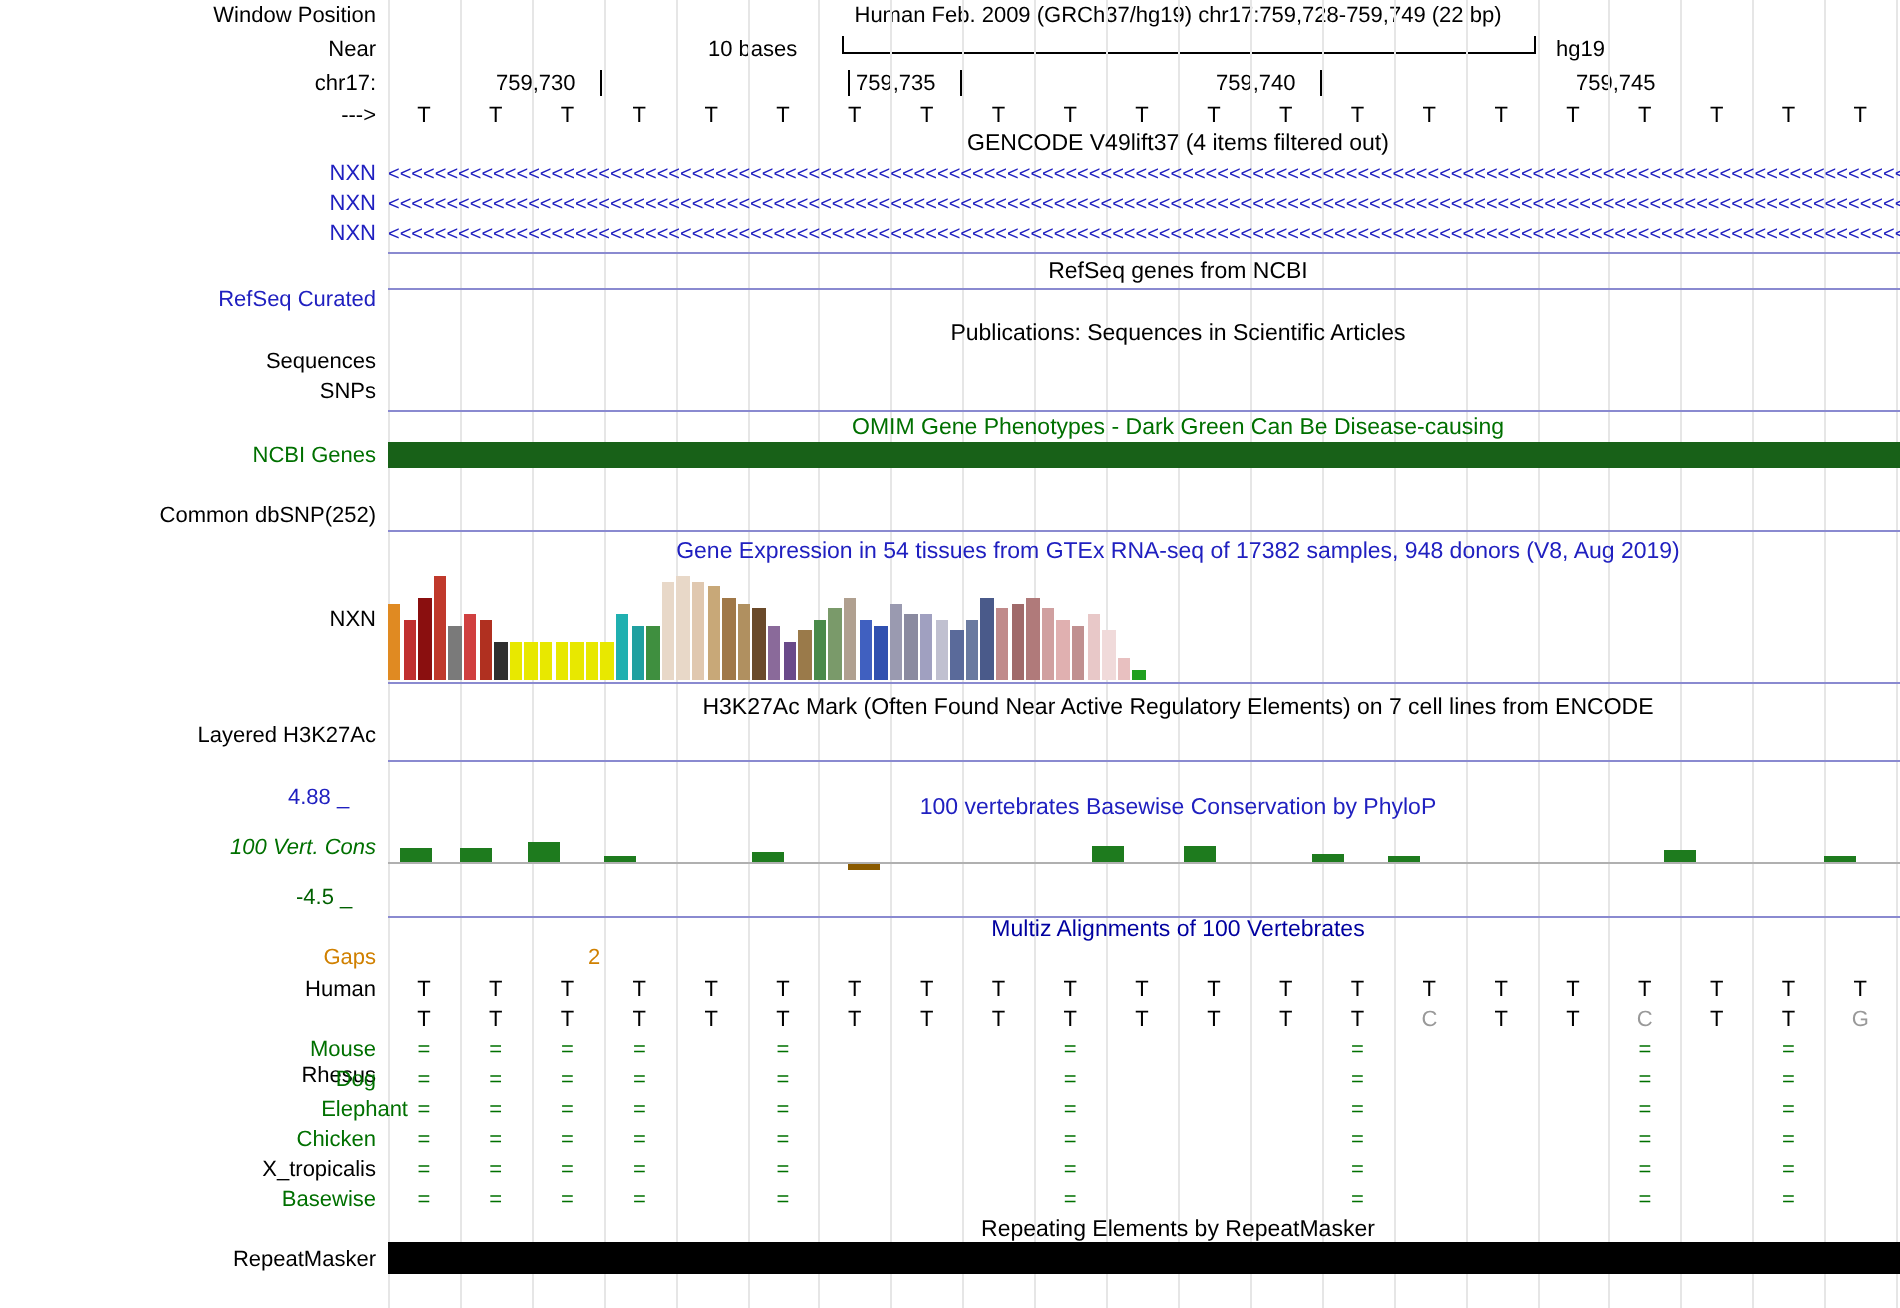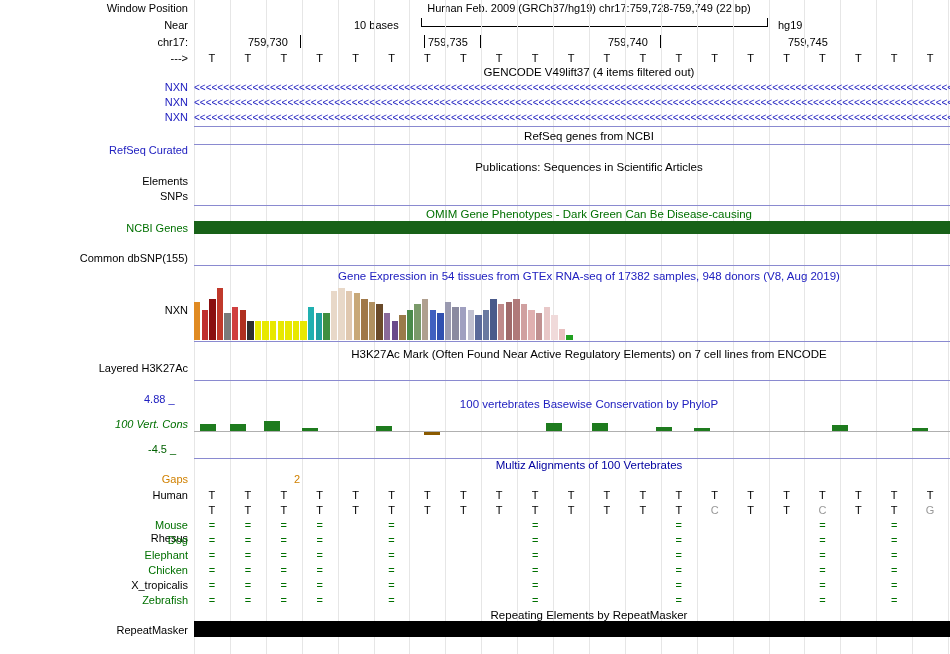--- a/index.html
+++ b/index.html
@@ -115,29 +115,29 @@
   <div class="chev" style="left:158px;top:97px;width:790px;">&lt;&lt;&lt;&lt;&lt;&lt;&lt;&lt;&lt;&lt;&lt;&lt;&lt;&lt;&lt;&lt;&lt;&lt;&lt;&lt;&lt;&lt;&lt;&lt;&lt;&lt;&lt;&lt;&lt;&lt;&lt;&lt;&lt;&lt;&lt;&lt;&lt;&lt;&lt;&lt;&lt;&lt;&lt;&lt;&lt;&lt;&lt;&lt;&lt;&lt;&lt;&lt;&lt;&lt;&lt;&lt;&lt;&lt;&lt;&lt;&lt;&lt;&lt;&lt;&lt;&lt;&lt;&lt;&lt;&lt;&lt;&lt;&lt;&lt;&lt;&lt;&lt;&lt;&lt;&lt;&lt;&lt;&lt;&lt;&lt;&lt;&lt;&lt;&lt;&lt;&lt;&lt;&lt;&lt;&lt;&lt;&lt;&lt;&lt;&lt;&lt;&lt;&lt;&lt;&lt;&lt;&lt;&lt;&lt;&lt;&lt;&lt;&lt;&lt;&lt;&lt;&lt;&lt;&lt;&lt;&lt;&lt;&lt;&lt;&lt;&lt;&lt;&lt;&lt;&lt;&lt;&lt;&lt;&lt;&lt;&lt;&lt;&lt;&lt;&lt;&lt;&lt;&lt;&lt;&lt;&lt;&lt;&lt;&lt;&lt;&lt;&lt;&lt;&lt;&lt;&lt;&lt;&lt;&lt;&lt;&lt;&lt;&lt;&lt;&lt;&lt;&lt;&lt;&lt;&lt;&lt;&lt;&lt;&lt;&lt;&lt;&lt;&lt;&lt;&lt;&lt;&lt;&lt;&lt;&lt;&lt;&lt;&lt;&lt;&lt;&lt;&lt;&lt;&lt;&lt;&lt;&lt;&lt;&lt;&lt;&lt;&lt;&lt;&lt;&lt;&lt;&lt;&lt;&lt;&lt;&lt;&lt;&lt;&lt;&lt;&lt;&lt;&lt;&lt;&lt;&lt;&lt;&lt;&lt;&lt;&lt;&lt;&lt;&lt;&lt;&lt;&lt;&lt;&lt;&lt;&lt;&lt;&lt;&lt;&lt;&lt;&lt;&lt;&lt;&lt;&lt;&lt;&lt;&lt;&lt;&lt;&lt;&lt;&lt;&lt;&lt;&lt;&lt;&lt;&lt;&lt;&lt;&lt;&lt;&lt;&lt;&lt;&lt;&lt;&lt;&lt;</div>
   <div class="chev" style="left:158px;top:112px;width:790px;">&lt;&lt;&lt;&lt;&lt;&lt;&lt;&lt;&lt;&lt;&lt;&lt;&lt;&lt;&lt;&lt;&lt;&lt;&lt;&lt;&lt;&lt;&lt;&lt;&lt;&lt;&lt;&lt;&lt;&lt;&lt;&lt;&lt;&lt;&lt;&lt;&lt;&lt;&lt;&lt;&lt;&lt;&lt;&lt;&lt;&lt;&lt;&lt;&lt;&lt;&lt;&lt;&lt;&lt;&lt;&lt;&lt;&lt;&lt;&lt;&lt;&lt;&lt;&lt;&lt;&lt;&lt;&lt;&lt;&lt;&lt;&lt;&lt;&lt;&lt;&lt;&lt;&lt;&lt;&lt;&lt;&lt;&lt;&lt;&lt;&lt;&lt;&lt;&lt;&lt;&lt;&lt;&lt;&lt;&lt;&lt;&lt;&lt;&lt;&lt;&lt;&lt;&lt;&lt;&lt;&lt;&lt;&lt;&lt;&lt;&lt;&lt;&lt;&lt;&lt;&lt;&lt;&lt;&lt;&lt;&lt;&lt;&lt;&lt;&lt;&lt;&lt;&lt;&lt;&lt;&lt;&lt;&lt;&lt;&lt;&lt;&lt;&lt;&lt;&lt;&lt;&lt;&lt;&lt;&lt;&lt;&lt;&lt;&lt;&lt;&lt;&lt;&lt;&lt;&lt;&lt;&lt;&lt;&lt;&lt;&lt;&lt;&lt;&lt;&lt;&lt;&lt;&lt;&lt;&lt;&lt;&lt;&lt;&lt;&lt;&lt;&lt;&lt;&lt;&lt;&lt;&lt;&lt;&lt;&lt;&lt;&lt;&lt;&lt;&lt;&lt;&lt;&lt;&lt;&lt;&lt;&lt;&lt;&lt;&lt;&lt;&lt;&lt;&lt;&lt;&lt;&lt;&lt;&lt;&lt;&lt;&lt;&lt;&lt;&lt;&lt;&lt;&lt;&lt;&lt;&lt;&lt;&lt;&lt;&lt;&lt;&lt;&lt;&lt;&lt;&lt;&lt;&lt;&lt;&lt;&lt;&lt;&lt;&lt;&lt;&lt;&lt;&lt;&lt;&lt;&lt;&lt;&lt;&lt;&lt;&lt;&lt;&lt;&lt;&lt;&lt;&lt;&lt;&lt;&lt;&lt;&lt;&lt;&lt;&lt;&lt;&lt;&lt;&lt;&lt;&lt;</div>
 
   <div class="hr" style="left:158px;top:126px;width:790px;"></div>
 
   <div class="abs trackTitle" style="left:158px;top:130px;width:790px;">RefSeq genes from NCBI</div>
   <div class="abs lbl blue" style="left:0;top:144px;width:152px;">RefSeq Curated</div>
   <div class="hr" style="left:158px;top:144px;width:790px;"></div>
 
   <div class="abs trackTitle" style="left:158px;top:161px;width:790px;">Publications: Sequences in Scientific Articles</div>
-  <div class="abs lbl" style="left:0;top:175px;width:152px;">Elements</div>
+  <div class="abs lbl" style="left:0;top:175px;width:152px;">Sequences</div>
   <div class="abs lbl" style="left:0;top:190px;width:152px;">SNPs</div>
   <div class="hr" style="left:158px;top:205px;width:790px;"></div>
 
   <div class="abs trackTitle green" style="left:158px;top:208px;width:790px;">OMIM Gene Phenotypes - Dark Green Can Be Disease-causing</div>
   <div class="abs lbl green" style="left:0;top:222px;width:152px;">NCBI Genes</div>
   <div class="abs" style="left:158px;top:221px;width:790px;height:13px;background:#186118;"></div>
 
-  <div class="abs lbl" style="left:0;top:252px;width:152px;">Common dbSNP(155)</div>
+  <div class="abs lbl" style="left:0;top:252px;width:152px;">Common dbSNP(252)</div>
   <div class="hr" style="left:158px;top:265px;width:790px;"></div>
 
   <div class="abs trackTitle blue" style="left:158px;top:270px;width:790px;">Gene Expression in 54 tissues from GTEx RNA-seq of 17382 samples, 948 donors (V8, Aug 2019)</div>
   <div class="abs lbl" style="left:0;top:304px;width:152px;">NXN</div>
   <div class="abs" id="gtexChart" style="left:158px;top:288px;width:380px;height:52px;">
       <div class="bar" style="left: 0px; width: 6.4px; height: 38.3158px; background: rgb(224, 138, 34);"></div>
       <div class="bar" style="left: 7.6px; width: 6.4px; height: 30.1053px; background: rgb(192, 48, 48);"></div>
       <div class="bar" style="left: 15.2px; width: 6.4px; height: 41.0526px; background: rgb(138, 15, 15);"></div>
       <div class="bar" style="left: 22.8px; width: 6.4px; height: 52px; background: rgb(192, 57, 43);"></div>
       <div class="bar" style="left: 30.4px; width: 6.4px; height: 27.3684px; background: rgb(122, 122, 122);"></div>
@@ -216,24 +216,24 @@
   <div class="hr" style="left:158px;top:458px;width:790px;"></div>
 
   <div class="abs trackTitle navy" style="left:158px;top:459px;width:790px;">Multiz Alignments of 100 Vertebrates</div>
   <div class="abs lbl orange" style="left:0;top:473px;width:152px;">Gaps</div>
   <div class="abs orange" style="left:258px;top:473px;">2</div>
 
   <div class="abs lbl" style="left:0;top:489px;width:152px;">Human</div>
   <div class="abs lbl" style="left:0;top:532px;width:152px;">Rhesus</div>
   <div class="abs lbl green" style="left:0;top:519px;width:152px;">Mouse</div>
   <div class="abs lbl green" style="left:0;top:534px;width:152px;">Dog</div>
-  <div class="abs lbl green" style="left:0;top:549px;width:152px;">Elephant</div>
+  <div class="abs lbl green" style="left:16px;top:549px;width:152px;">Elephant</div>
   <div class="abs lbl green" style="left:0;top:564px;width:152px;">Chicken</div>
   <div class="abs lbl" style="left:0;top:579px;width:152px;">X_tropicalis</div>
-  <div class="abs lbl green" style="left:0;top:594px;width:152px;">Zebrafish</div>
+  <div class="abs lbl green" style="left:0;top:594px;width:152px;">Basewise</div>
 
   <div id="multizRows">
       <div class="eqrow" style="left: 168.955px; top: 489px;">T</div>
       <div class="eqrow" style="left: 204.864px; top: 489px;">T</div>
       <div class="eqrow" style="left: 240.773px; top: 489px;">T</div>
       <div class="eqrow" style="left: 276.682px; top: 489px;">T</div>
       <div class="eqrow" style="left: 312.591px; top: 489px;">T</div>
       <div class="eqrow" style="left: 348.5px; top: 489px;">T</div>
       <div class="eqrow" style="left: 384.409px; top: 489px;">T</div>
       <div class="eqrow" style="left: 420.318px; top: 489px;">T</div>

